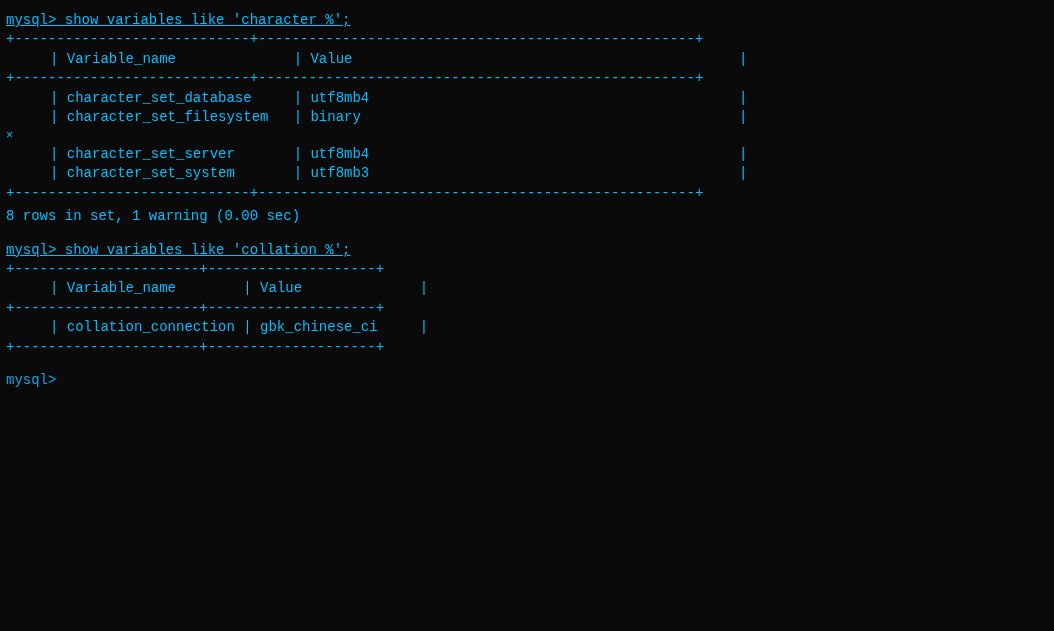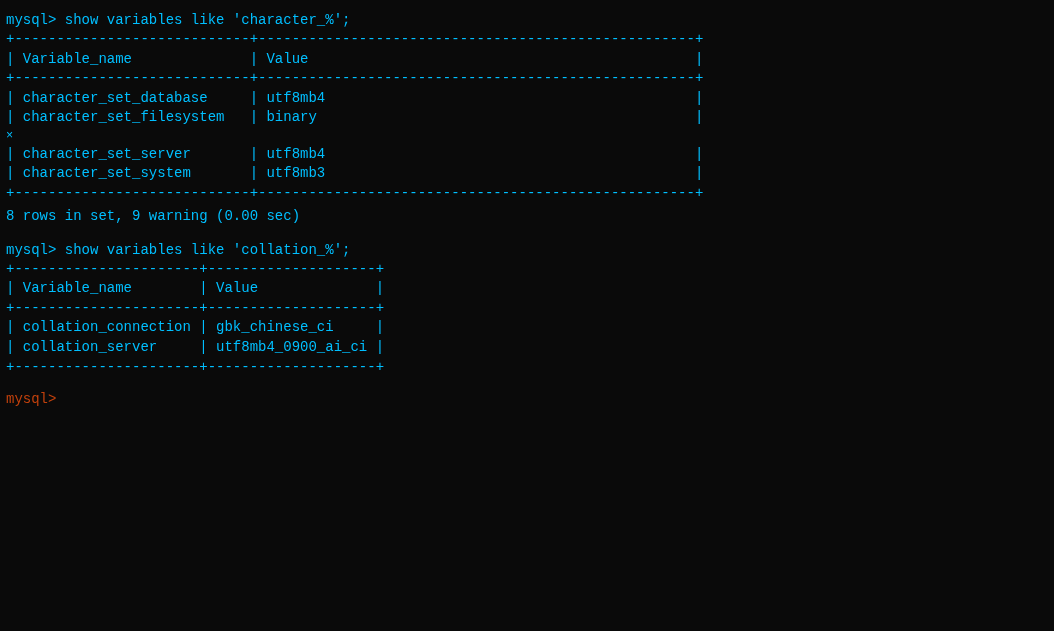--- a/index.html
+++ b/index.html
@@ -23,46 +23,48 @@
       width: 100%;
       min-height: 631px;
       background-color: #0a0a0a;
       padding: 4px 2px;
     }
 
     .prompt-line {
       color: #00bfff;
       margin-bottom: 2px;
       white-space: pre;
+      text-decoration: underline;
     }
 
     .table-container {
       margin: 0;
       color: #00bfff;
     }
 
     .table-border-line {
       color: #00bfff;
       white-space: pre;
       line-height: 1.4;
     }
 
     .table-row-plain {
       white-space: pre;
       line-height: 1.4;
+      margin-left: 44px;
     }
 
     .result-line {
       color: #00bfff;
       margin: 4px 0;
       white-space: pre;
     }
 
     .cursor-line {
-      color: #c2410c;
+      color: #0ea5e9;
       white-space: pre;
     }
   </style>
 </head>
 <body>
 
 <div class="terminal">
 
   <div class="prompt-line">mysql&gt; show variables like 'character_%';</div>
 
@@ -71,32 +73,31 @@
     <div class="table-row-plain">| Variable_name              | Value                                              |</div>
     <div class="table-border-line">+----------------------------+----------------------------------------------------+</div>
     <div class="table-row-plain">| character_set_database     | utf8mb4                                            |</div>
     <div class="table-row-plain">| character_set_filesystem   | binary                                             |</div>
     <div style="display:flex; align-items:baseline; white-space:pre; line-height:1.4;"><span style="color:#00bfff; font-size:12px; margin-right:1px;">×</span></div>
     <div class="table-row-plain">| character_set_server       | utf8mb4                                            |</div>
     <div class="table-row-plain">| character_set_system       | utf8mb3                                            |</div>
     <div class="table-border-line">+----------------------------+----------------------------------------------------+</div>
   </div>
 
-  <div class="result-line">8 rows in set, 9 warning (0.00 sec)</div>
+  <div class="result-line">8 rows in set, 1 warning (0.00 sec)</div>
 
   <div style="height:14px;"></div>
 
   <div class="prompt-line">mysql&gt; show variables like 'collation_%';</div>
 
   <div class="table-container">
     <div class="table-border-line">+----------------------+--------------------+</div>
     <div class="table-row-plain">| Variable_name        | Value              |</div>
     <div class="table-border-line">+----------------------+--------------------+</div>
     <div class="table-row-plain">| collation_connection | gbk_chinese_ci     |</div>
-    <div class="table-row-plain">| collation_server     | utf8mb4_0900_ai_ci |</div>
     <div class="table-border-line">+----------------------+--------------------+</div>
   </div>
 
 
   <div style="height:14px;"></div>
 
   <div class="cursor-line">mysql&gt; </div>
 
 </div>
 

